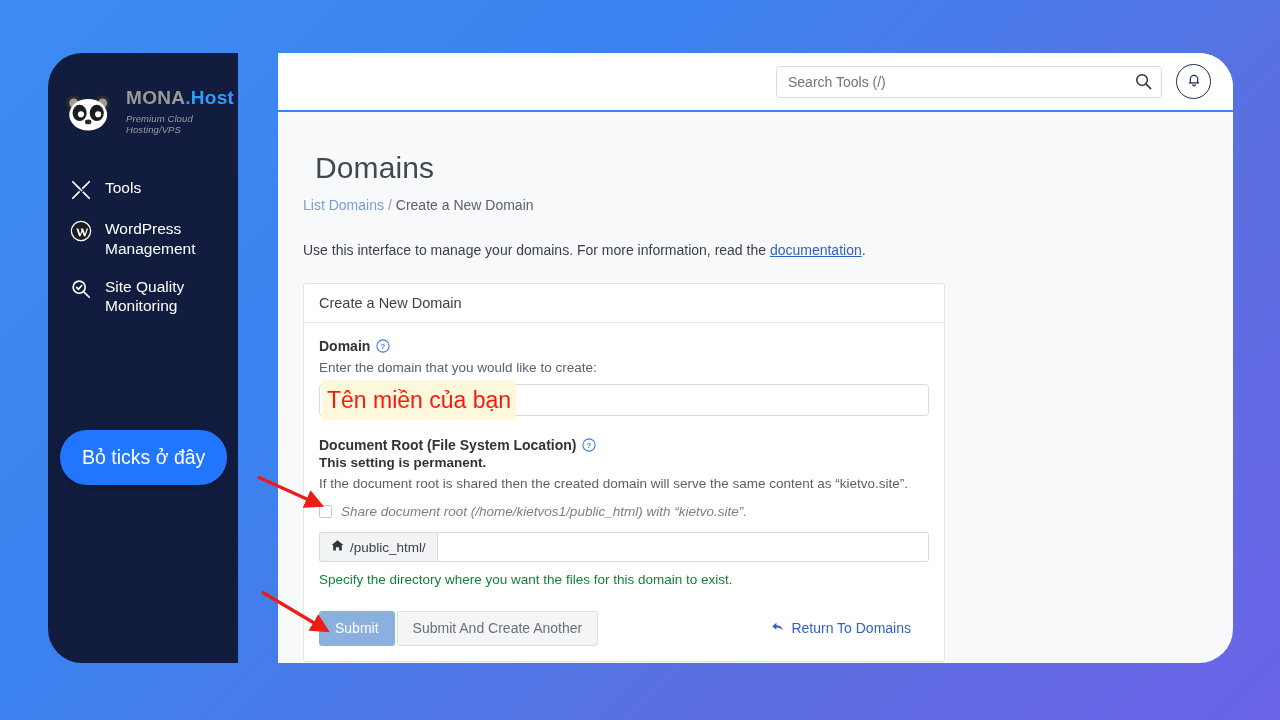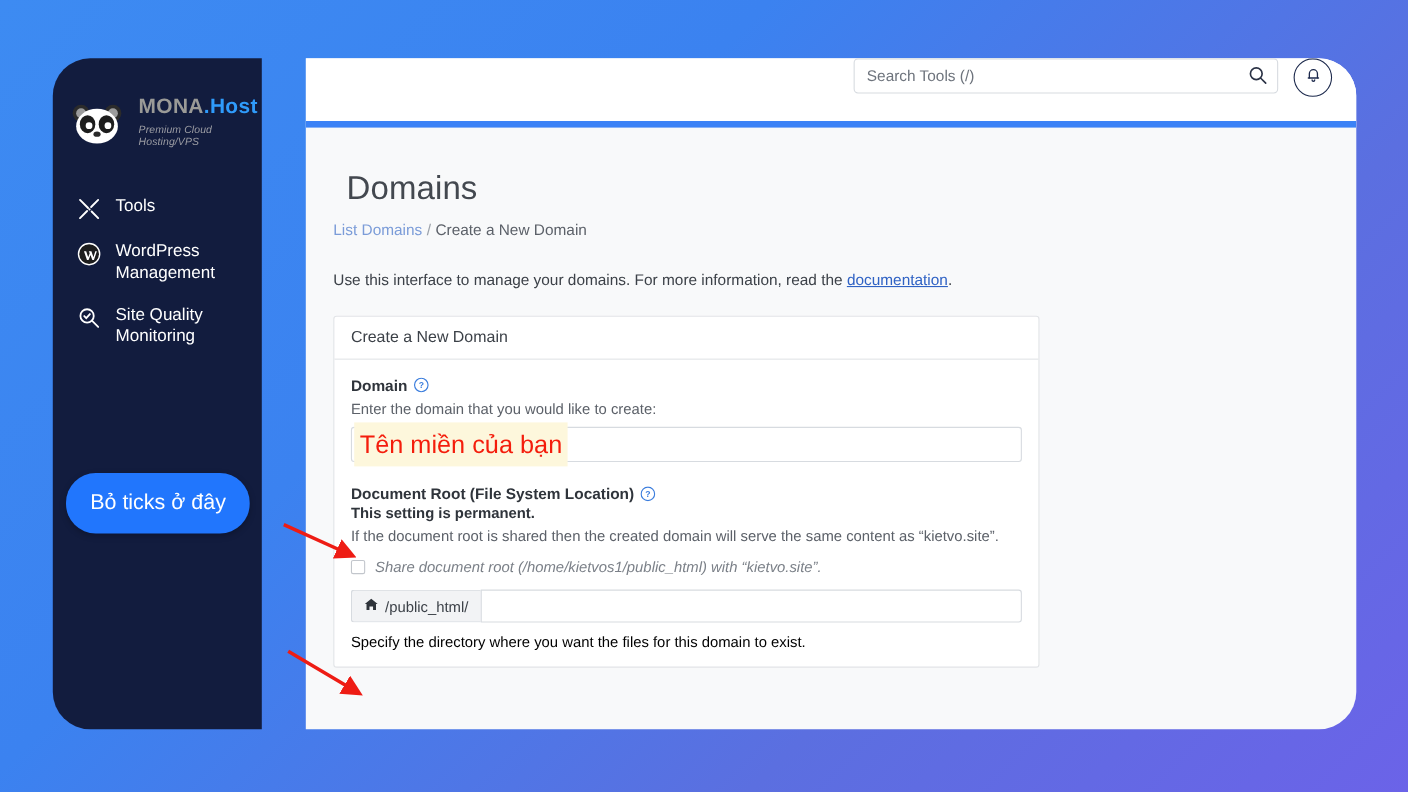--- a/index.html
+++ b/index.html
@@ -40,23 +40,23 @@
   .nav-label{white-space:pre-line;}
 
   
   .main{
     position:absolute;left:230px;top:0;width:955px;height:610px;
     background:#f8f9fa;
     border-radius:0 34px 34px 0;
     overflow:hidden;
   }
   .topbar{
-    height:57px;background:#ffffff;display:flex;align-items:flex-start;
+    height:57px;background:#ffffff;display:flex;align-items:center;
     justify-content:flex-end;padding-right:22px;gap:14px;
-    border-bottom:6px solid #3b82f6;
+    border-bottom:2px solid #3b82f6;
   }
   .search-wrap{position:relative;width:386px;height:32px;}
   .search-input{
     width:100%;height:100%;box-sizing:border-box;
     border:1px solid #d7dbe0;border-radius:4px;background:#fff;
     padding:0 34px 0 11px;font-size:14px;color:#4a4f57;
     font-family:"Liberation Sans", sans-serif;outline:none;
   }
   .search-input::placeholder{color:#6e747d;}
   .search-ico{position:absolute;right:9px;top:6px;}
@@ -116,21 +116,21 @@
   .path-addon{
     display:flex;align-items:center;gap:6px;
     background:#f2f3f5;border:1px solid #d7dbe0;border-right:none;
     border-radius:3px 0 0 3px;padding:0 11px;font-size:13.5px;color:#3c4148;white-space:nowrap;
   }
   .path-input{
     flex:1;border:1px solid #d7dbe0;border-radius:0 3px 3px 0;background:#fff;
     font-size:13.5px;padding:0 9px;color:#3c4148;
     font-family:"Liberation Sans", sans-serif;outline:none;
   }
-  .path-hint{font-size:13.5px;color:#000000;margin-top:10px;}
+  .path-hint{font-size:13.5px;color:#15803d;margin-top:10px;}
 
   .actions{display:flex;align-items:center;margin-top:24px;}
   .btn{
     font-family:"Liberation Sans", sans-serif;font-size:14px;
     padding:8px 15px;border-radius:3px;cursor:pointer;line-height:1.2;
   }
   .btn-submit{background:#8cb0de;border:1px solid #8cb0de;color:#ffffff;}
   .btn-another{background:#f4f5f6;border:1px solid #dcdfe3;color:#6b7079;margin-left:2px;}
   .return-link{
     margin-left:auto;margin-right:18px;display:flex;align-items:center;gap:6px;
@@ -300,20 +300,32 @@
                       <path d="M8 1.6L.8 7.4h1.9v6.9h3.3v-4h4v4h3.3V7.4h1.9z"></path>
                     </svg>
                   </span>
                   <span>/public_html/</span>
                 </span>
                 <input class="path-input" style="">
               </div>
               <div class="path-hint">Specify the directory where you want the files for this domain to exist.</div>
             </div>
 
+            <div class="actions">
+              <button class="btn btn-submit">Submit</button>
+              <button class="btn btn-another">Submit And Create Another</button>
+              <a class="return-link">
+                <span>
+                  <svg viewBox="0 0 16 16" width="14" height="14" fill="#2f62c4">
+                    <path d="M6.2 3.2L1.4 7.1l4.8 3.9V8.6c3.4 0 5.6.9 7.3 3.3-.7-3.4-2.6-5.6-7.3-5.9z"></path>
+                  </svg>
+                </span>
+                <span>Return To Domains</span>
+              </a>
+            </div>
 
           </div>
         </div>
       </div>
     </div>
   </div>
 
   <div class="callout">Bỏ ticks ở đây</div>
 
   <svg class="arrow-svg">

